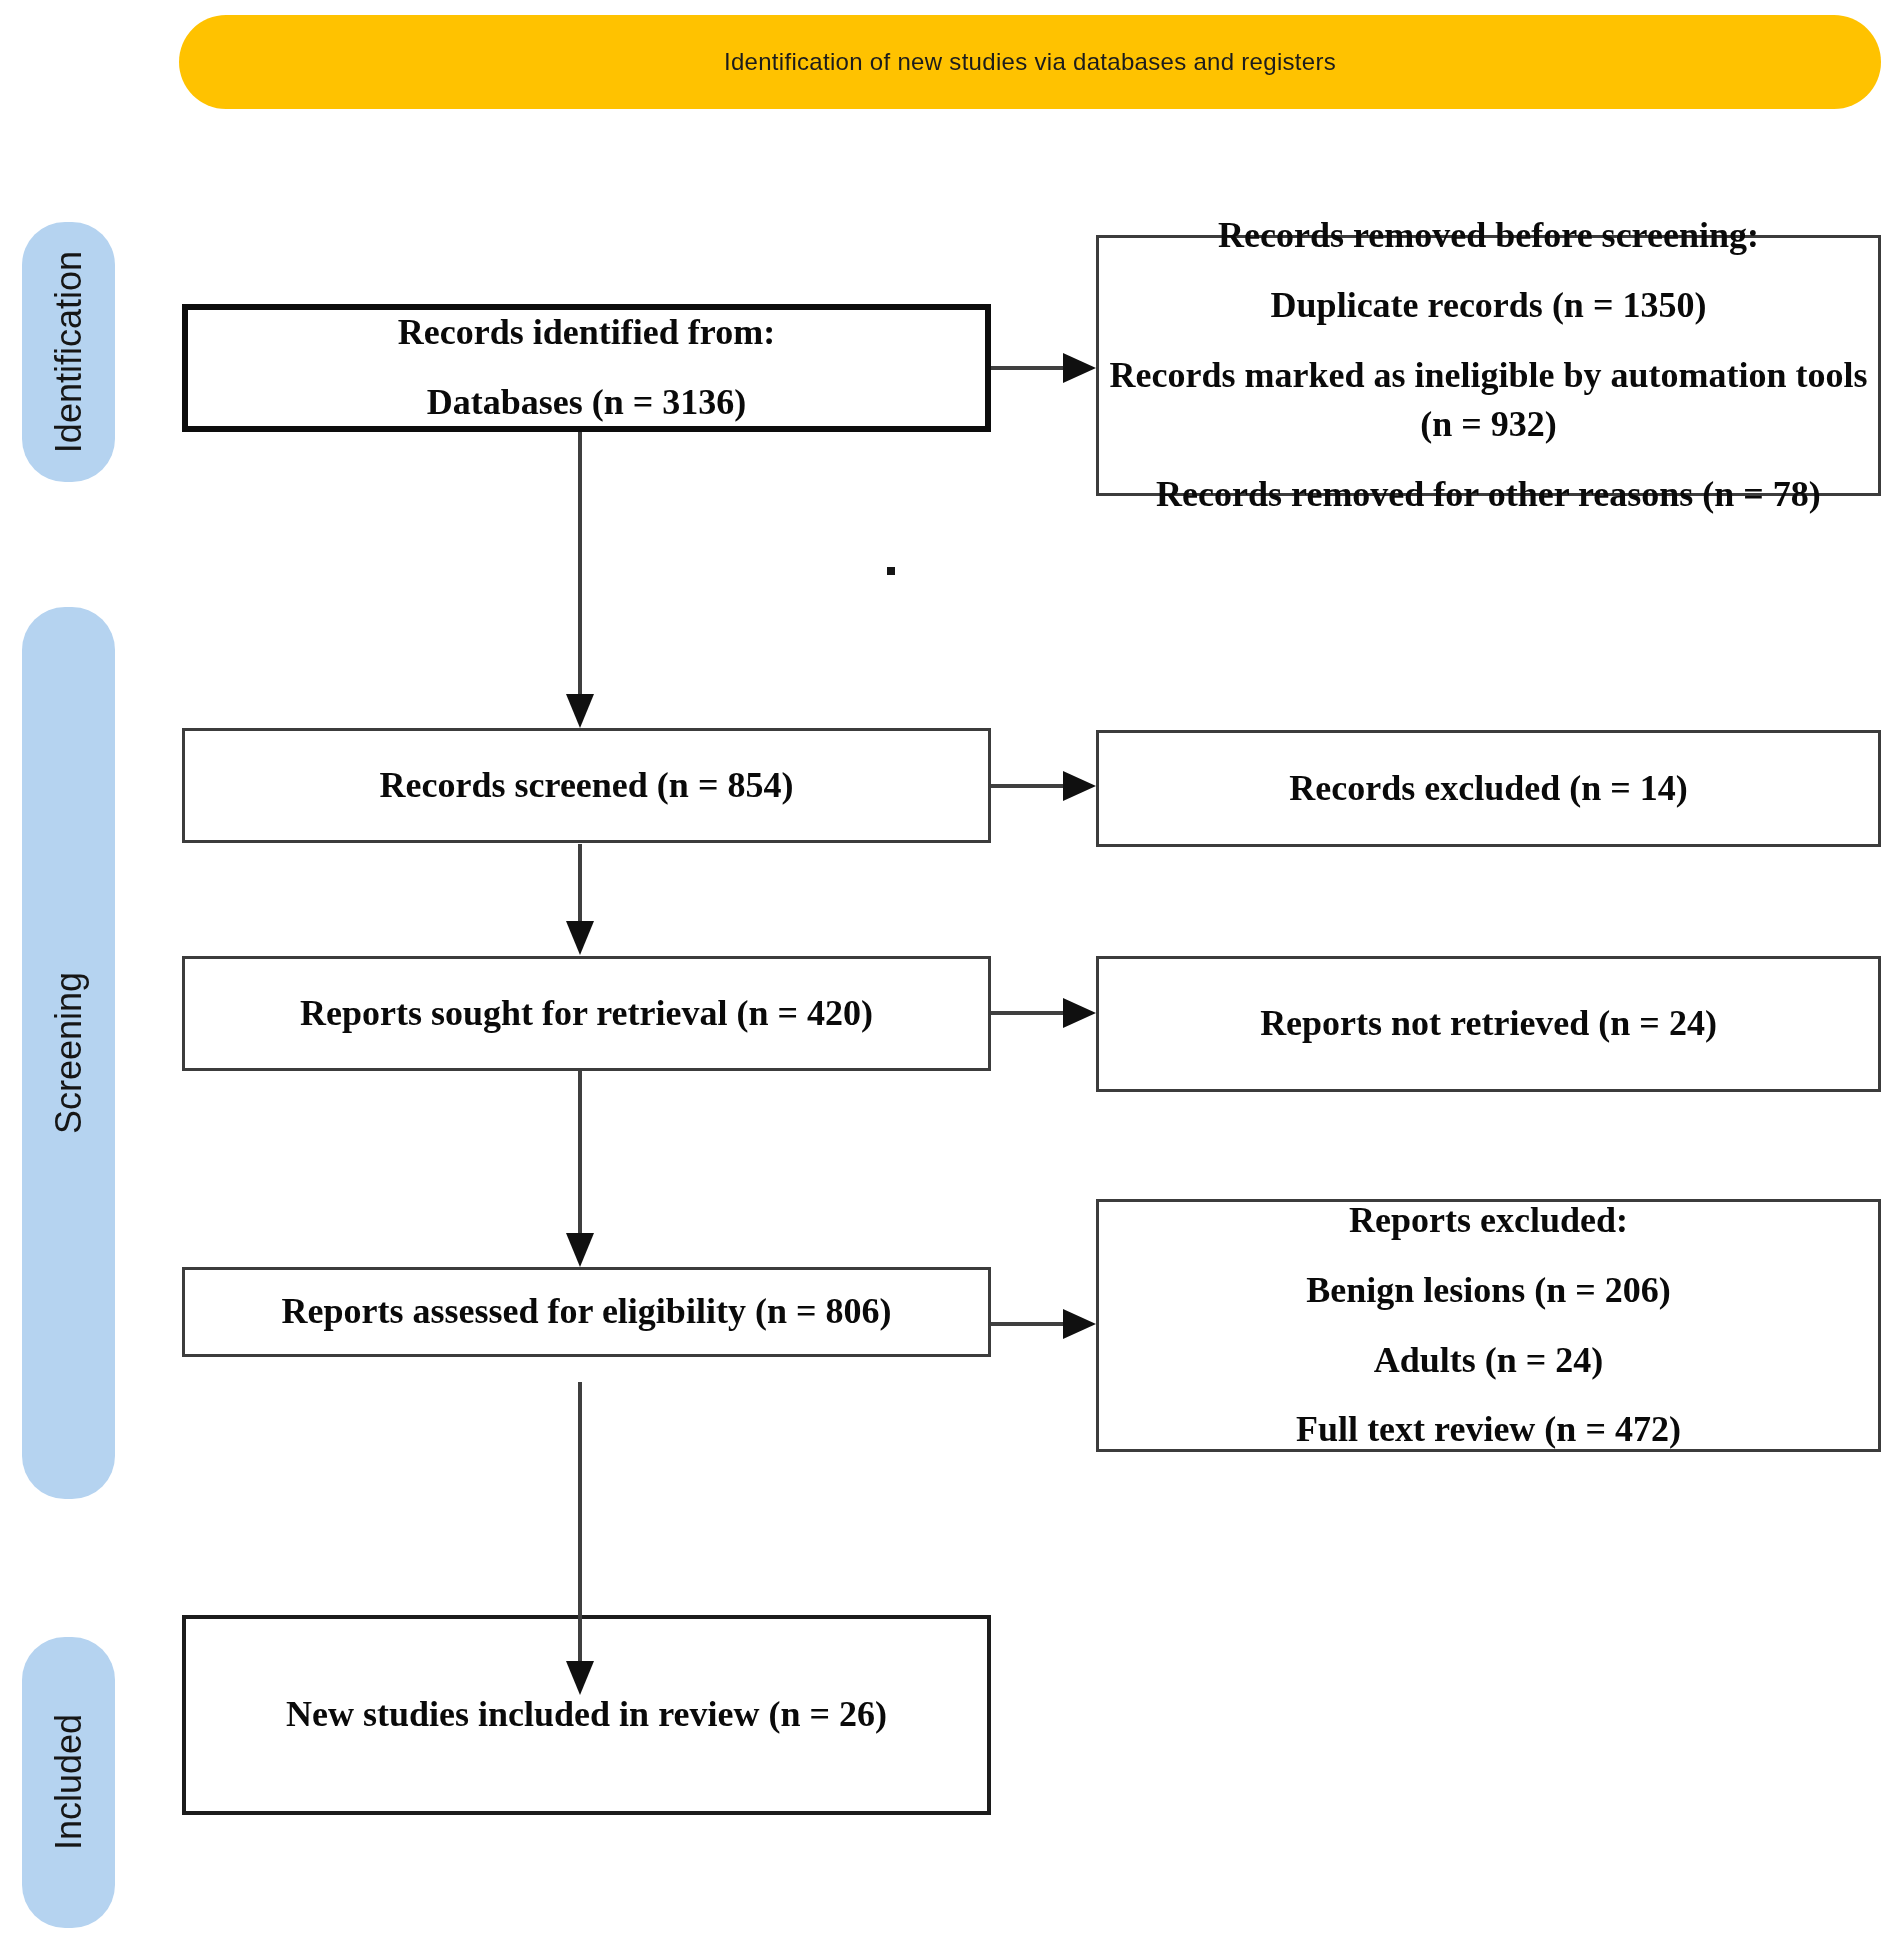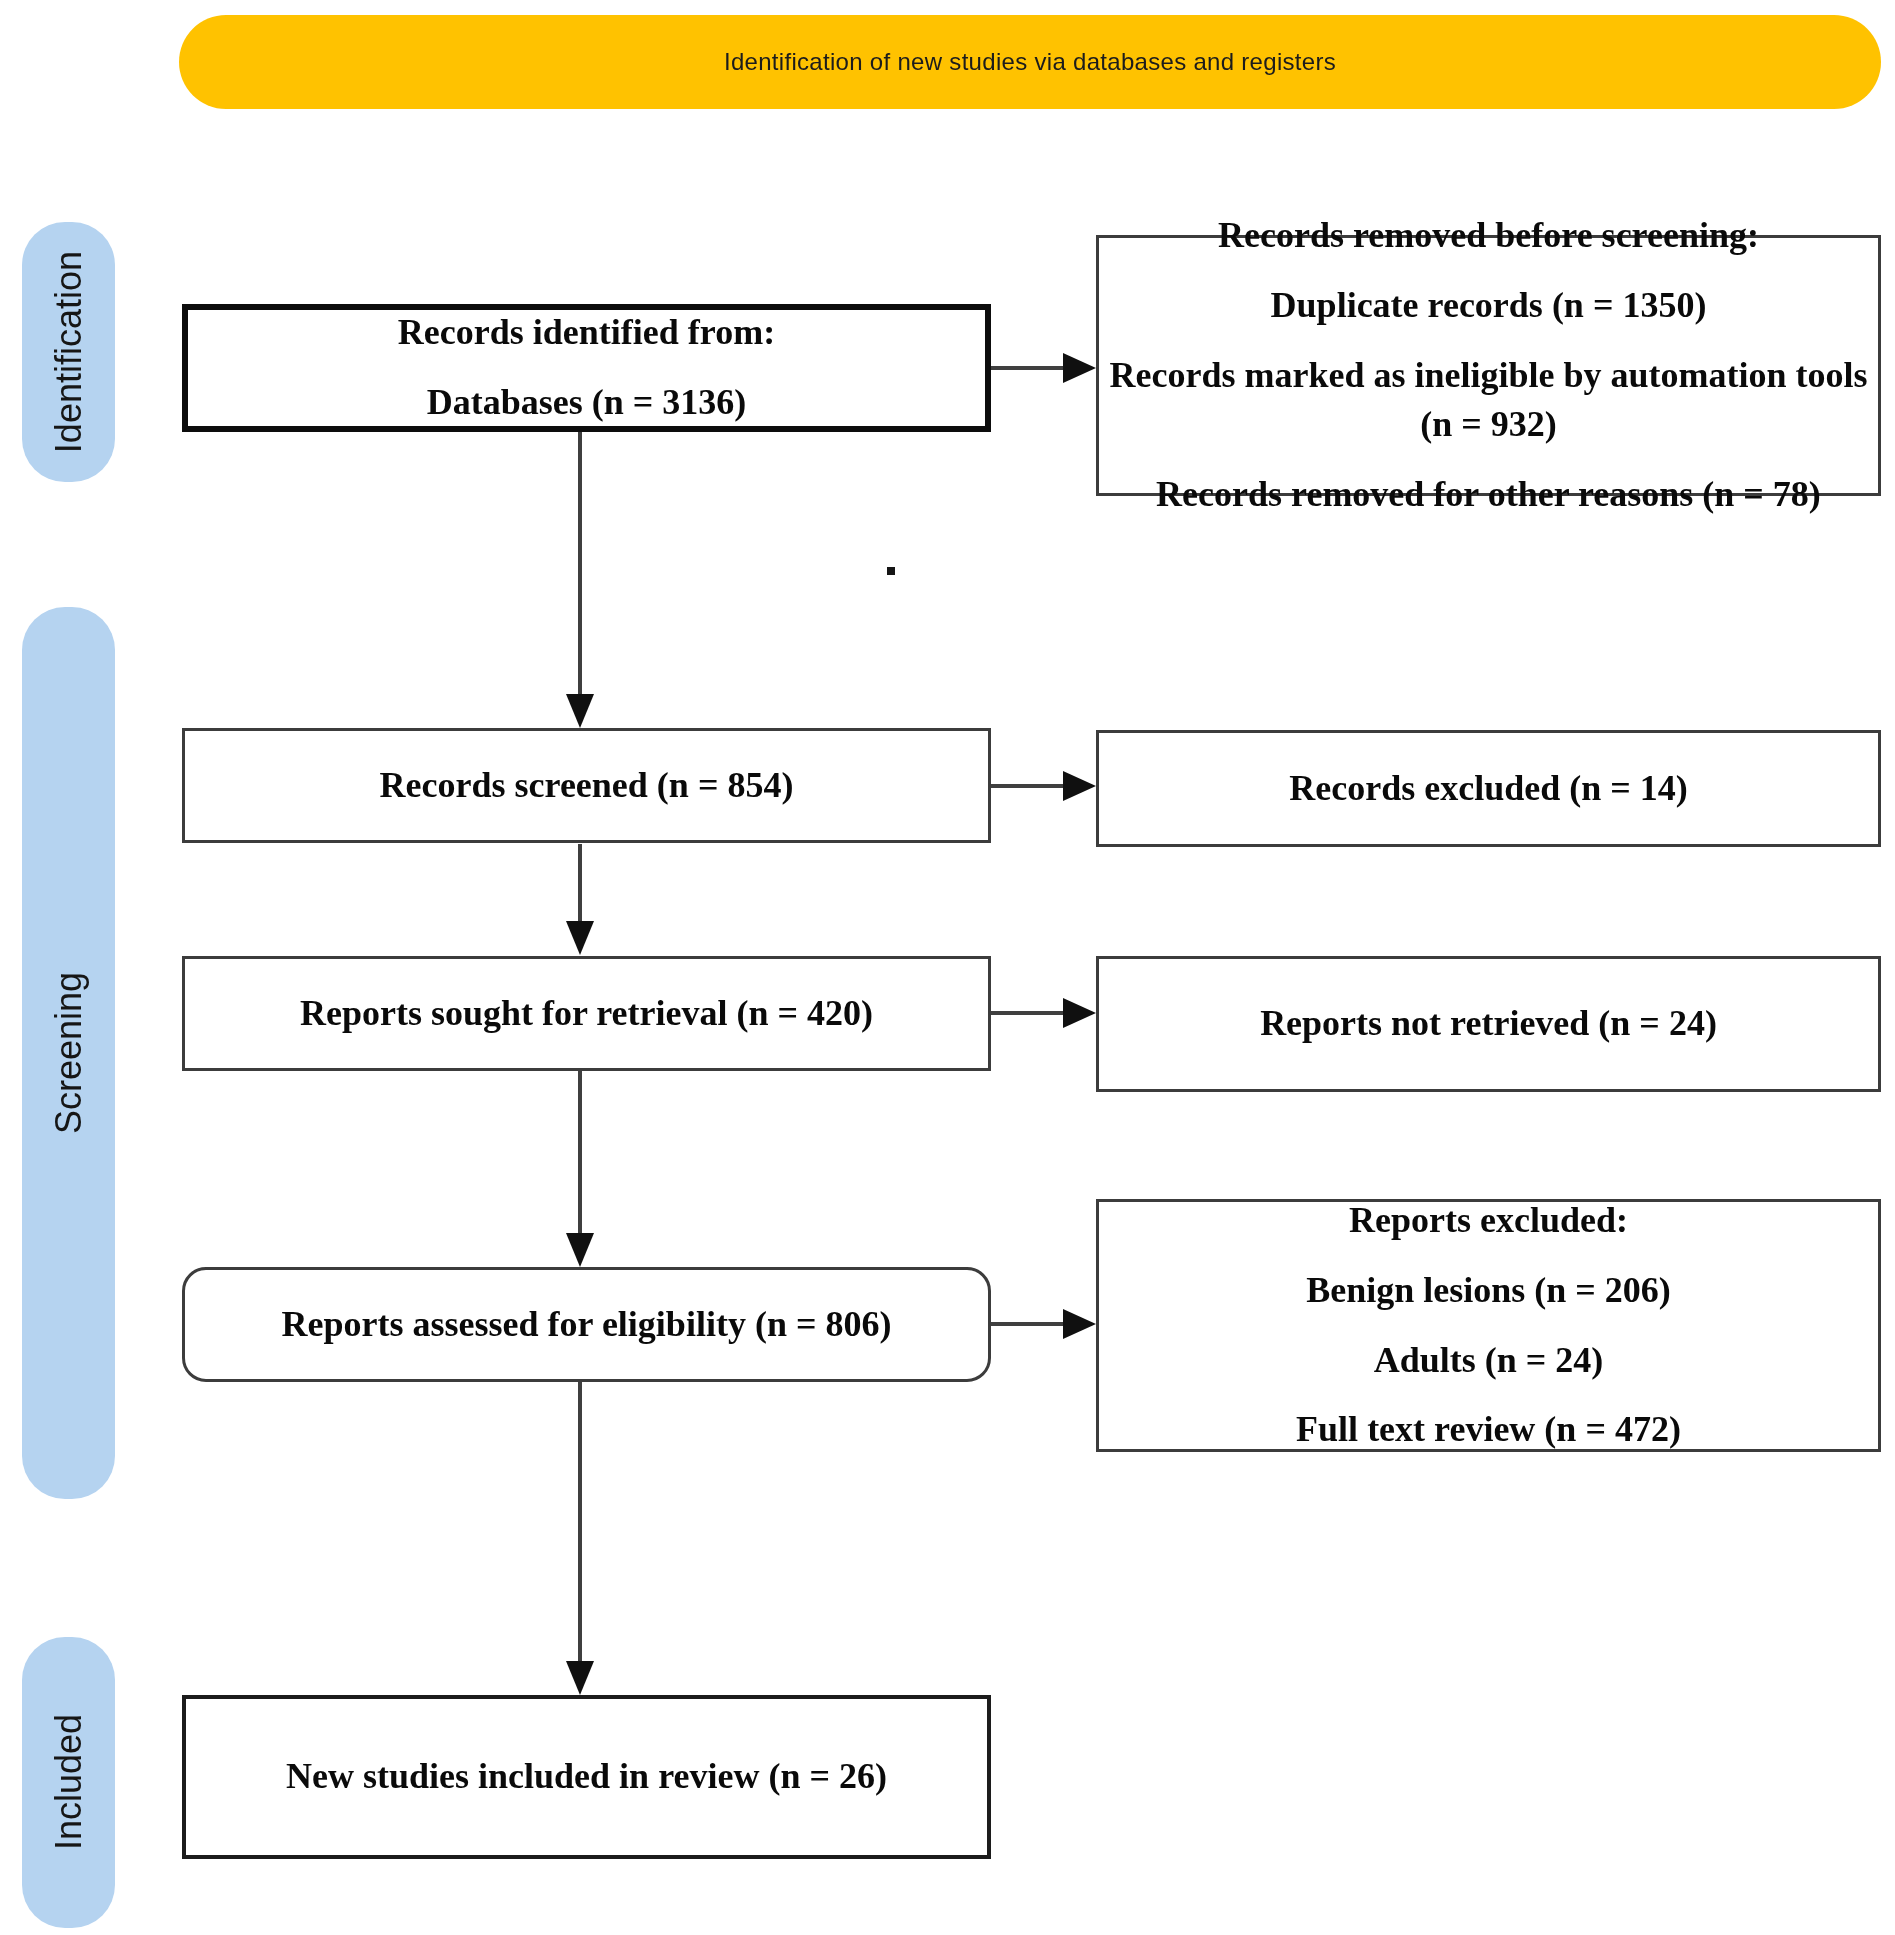--- a/index.html
+++ b/index.html
@@ -111,31 +111,31 @@
     <div>Records excluded (n = 14)</div>
   </div>
 
   <div class="flow-box left-col" style="top:956px; height:115px;">
     <div>Reports sought for retrieval (n = 420)</div>
   </div>
   <div class="flow-box right-col" style="top:956px; height:136px;">
     <div>Reports not retrieved (n = 24)</div>
   </div>
 
-  <div class="flow-box left-col" style="top:1267px; height:115px;border-radius:24px;">
+  <div class="flow-box left-col" style="top:1267px; height:90px;">
     <div>Reports assessed for eligibility (n = 806)</div>
   </div>
   <div class="flow-box right-col" style="top:1199px; height:253px; padding:3.3px 6.7px;">
     <div>Reports excluded:</div>
     <div>Benign lesions (n = 206)</div>
     <div>Adults (n = 24)</div>
     <div>Full text review (n = 472)</div>
   </div>
 
-  <div class="flow-box medium left-col" style="top:1695px; height:164px;">
+  <div class="flow-box medium left-col" style="top:1615px; height:200px;">
     <div>New studies included in review (n = 26)</div>
   </div>
 
   <div class="line-v" style="left:578px; top:432px;  height:266px;"></div>
   <div class="arrow-down" style="left:566px; top:694px;"></div>
 
   <div class="line-v" style="left:578px; top:844px; height:82px;"></div>
   <div class="arrow-down" style="left:566px; top:921px;"></div>
 
   <div class="line-v" style="left:578px; top:1071px; height:165px;"></div>

